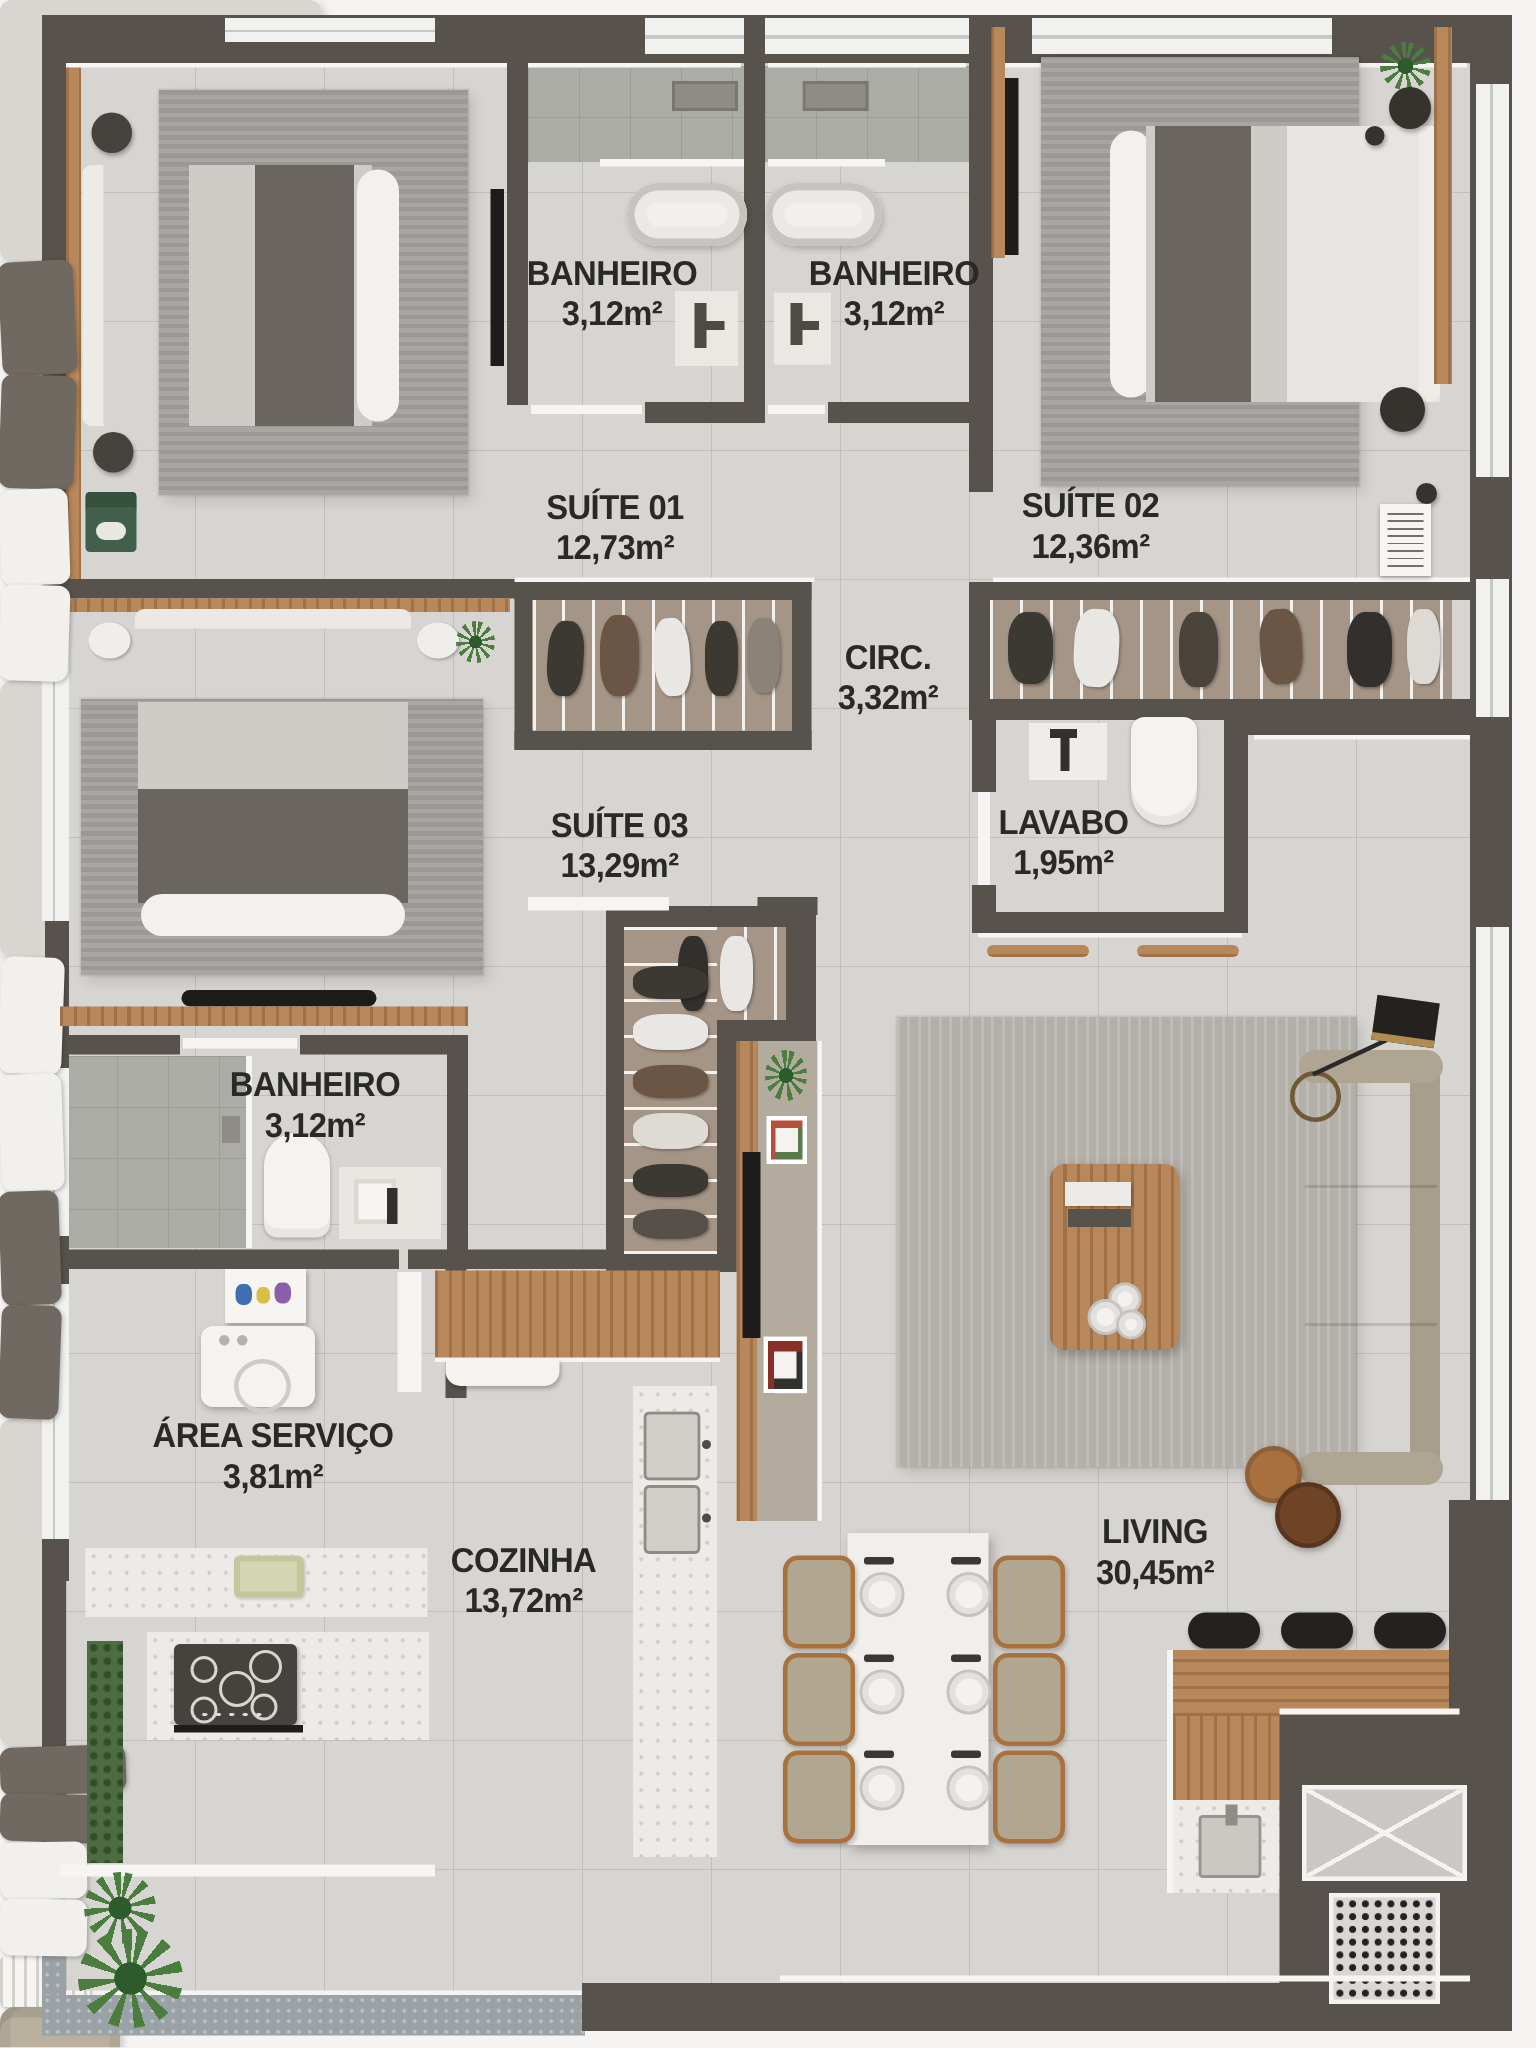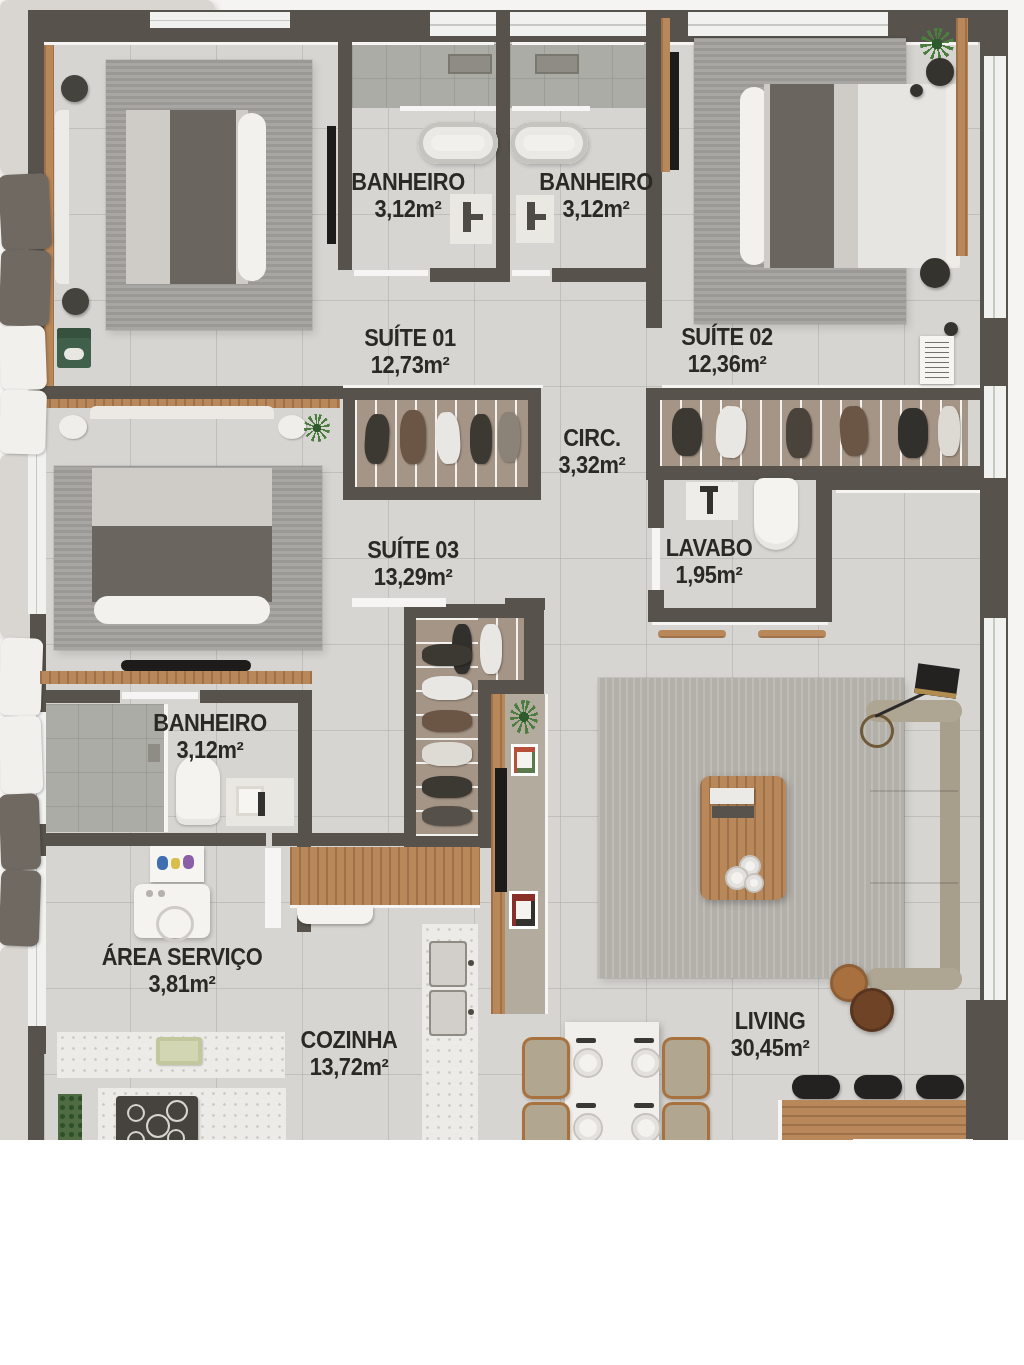--- a/index.html
+++ b/index.html
@@ -1,16 +1,16 @@
 <!DOCTYPE html>
 <html><head>
 <meta charset="utf-8">
 <style>
   html,body{margin:0;padding:0;background:#ffffff;}
-  .plan{position:relative;width:1024px;height:1140px;background:#f5f4f2;overflow:hidden;
+  .plan{position:relative;width:1024px;height:1365px;background:#f5f4f2;overflow:hidden;
         font-family:"Liberation Sans",sans-serif;}
   .abs,.wall,.floor,.floor2,.wline,.wood,.marble,.rug,.window,.closet,.blob,.plant,
   .stool,.blackbar,.tub,.toilet,.xbox,.grate,.plate,.chair,.burner,.label{position:absolute;}
   .wall{background:#57534c;}
   .floor{background:#d7d5d1;
     background-image:linear-gradient(rgba(175,173,168,.55) 1px,transparent 1px),
                      linear-gradient(90deg,rgba(175,173,168,.55) 1px,transparent 1px);
     background-size:86px 86px;}
   .floor2{background:#aaaca5;
     background-image:linear-gradient(rgba(140,142,136,.5) 1px,transparent 1px),

